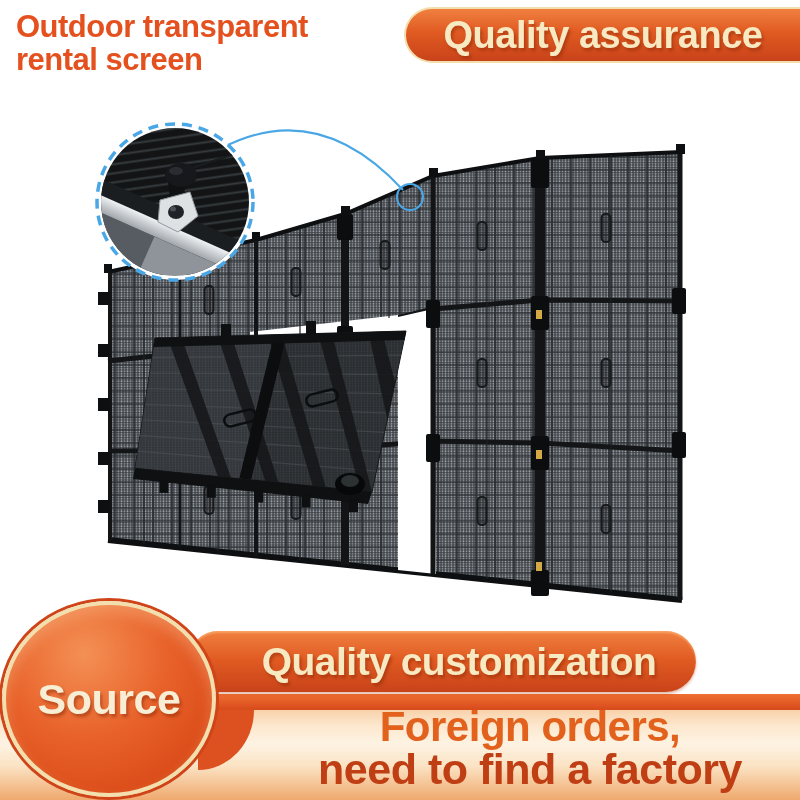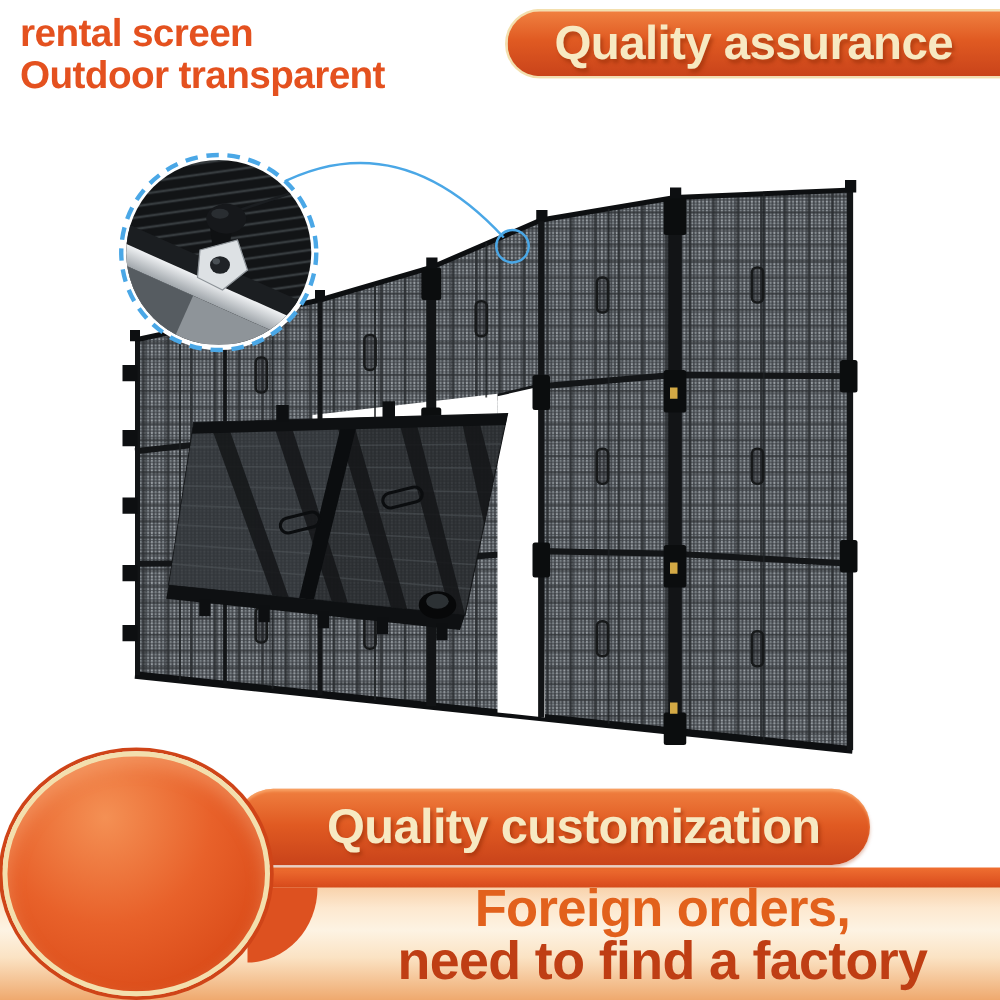--- a/index.html
+++ b/index.html
@@ -279,37 +279,38 @@
           <ellipse cx="176" cy="171" rx="7" ry="4" fill="#2e3337" opacity="0.8"></ellipse>
           <polygon points="160,200 190,192 198,216 178,232 158,222" fill="#dde1e4" stroke="#8f959a" stroke-width="1"></polygon>
           <ellipse cx="176" cy="212" rx="8" ry="7" fill="#1f2226"></ellipse>
           <ellipse cx="173" cy="209" rx="3" ry="2.5" fill="#4a5055"></ellipse>
         </g>
       </g>
     </g>
   </svg>
 
   <div class="headline">
+    <div>Outdoor transparent</div>
     <div>rental screen</div>
-    <div>Outdoor transparent</div>
   </div>
 
   <div class="quality-banner">
     <span class="txt">Quality assurance</span>
   </div>
 
   <div class="bottom-band"></div>
   <div class="cream-panel"></div>
   <div class="corner-wedge"></div>
 
   <div class="support-pill">
     <span class="txt">Quality customization</span>
   </div>
 
   <div class="foreign-text">
     <div class="l1">Foreign orders,</div>
     <div class="l2">need to find a factory</div>
   </div>
 
   <div class="source-circle">
+    <div class="l1">Source</div>
   </div>
 
 </div>
 
 </body></html>

